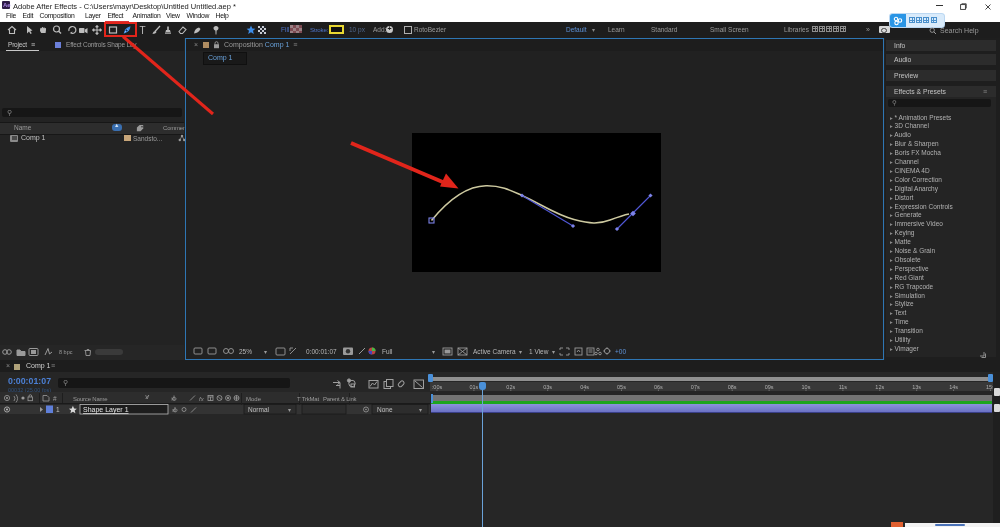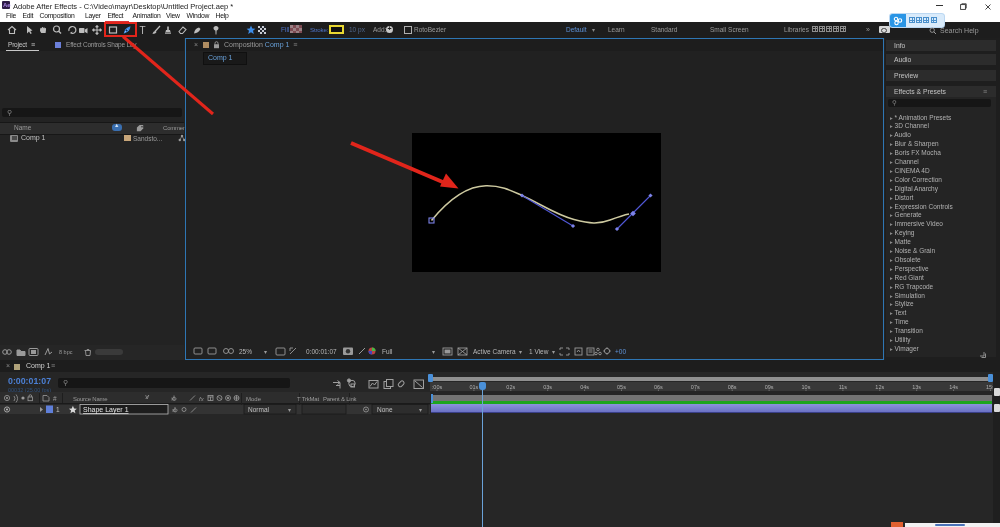--- a/index.html
+++ b/index.html
@@ -8,21 +8,21 @@
        -webkit-font-smoothing:antialiased;}
   .abs{position:absolute;}
   .txt{white-space:nowrap;}
 </style>
 </head>
 <body>
 
 <div class="abs" style="left:0;top:0;width:1000px;height:22px;background:#ffffff;"></div>
 <div class="abs" style="left:2px;top:1px;width:8px;height:8px;background:#2e1b47;border-radius:1px;"></div>
 <div class="abs txt" style="left:3px;top:2px;font-size:6px;color:#a684e0;font-weight:bold;">Ae</div>
-<div class="abs txt" style="left:13px;top:1.5px;font-size:7.5px;color:#1c1c1c;">Adobe After Effects - C:\Video\mayr\Desktop\Untitled Project.aep *</div>
+<div class="abs txt" style="left:13px;top:1.5px;font-size:7.5px;color:#1c1c1c;">Adobe After Effects - C:\Users\mayr\Desktop\Untitled Untitled.aep *</div>
 <div class="abs" style="left:936px;top:5px;width:7px;height:1.2px;background:#333;"></div>
 <svg class="abs" style="left:959px;top:2.5px;" width="8" height="8" viewBox="0 0 8 8">
     <rect x="1.6" y="1.6" width="4.8" height="4.8" fill="none" stroke="#333" stroke-width="0.9"></rect>
     <path d="M2.8 1.6 V0.8 H7.2 V5.2 H6.4" fill="none" stroke="#333" stroke-width="0.9"></path>
   </svg>
 <svg class="abs" style="left:984px;top:2.5px;" width="8" height="8" viewBox="0 0 8 8">
     <path d="M1.5 1.5 L6.5 6.5 M6.5 1.5 L1.5 6.5" stroke="#333" stroke-width="0.9"></path>
   </svg>
 
 <div class="abs txt" style="left:6px;top:12px;font-size:6.8px;letter-spacing:-0.25px;color:#111;">File</div>

